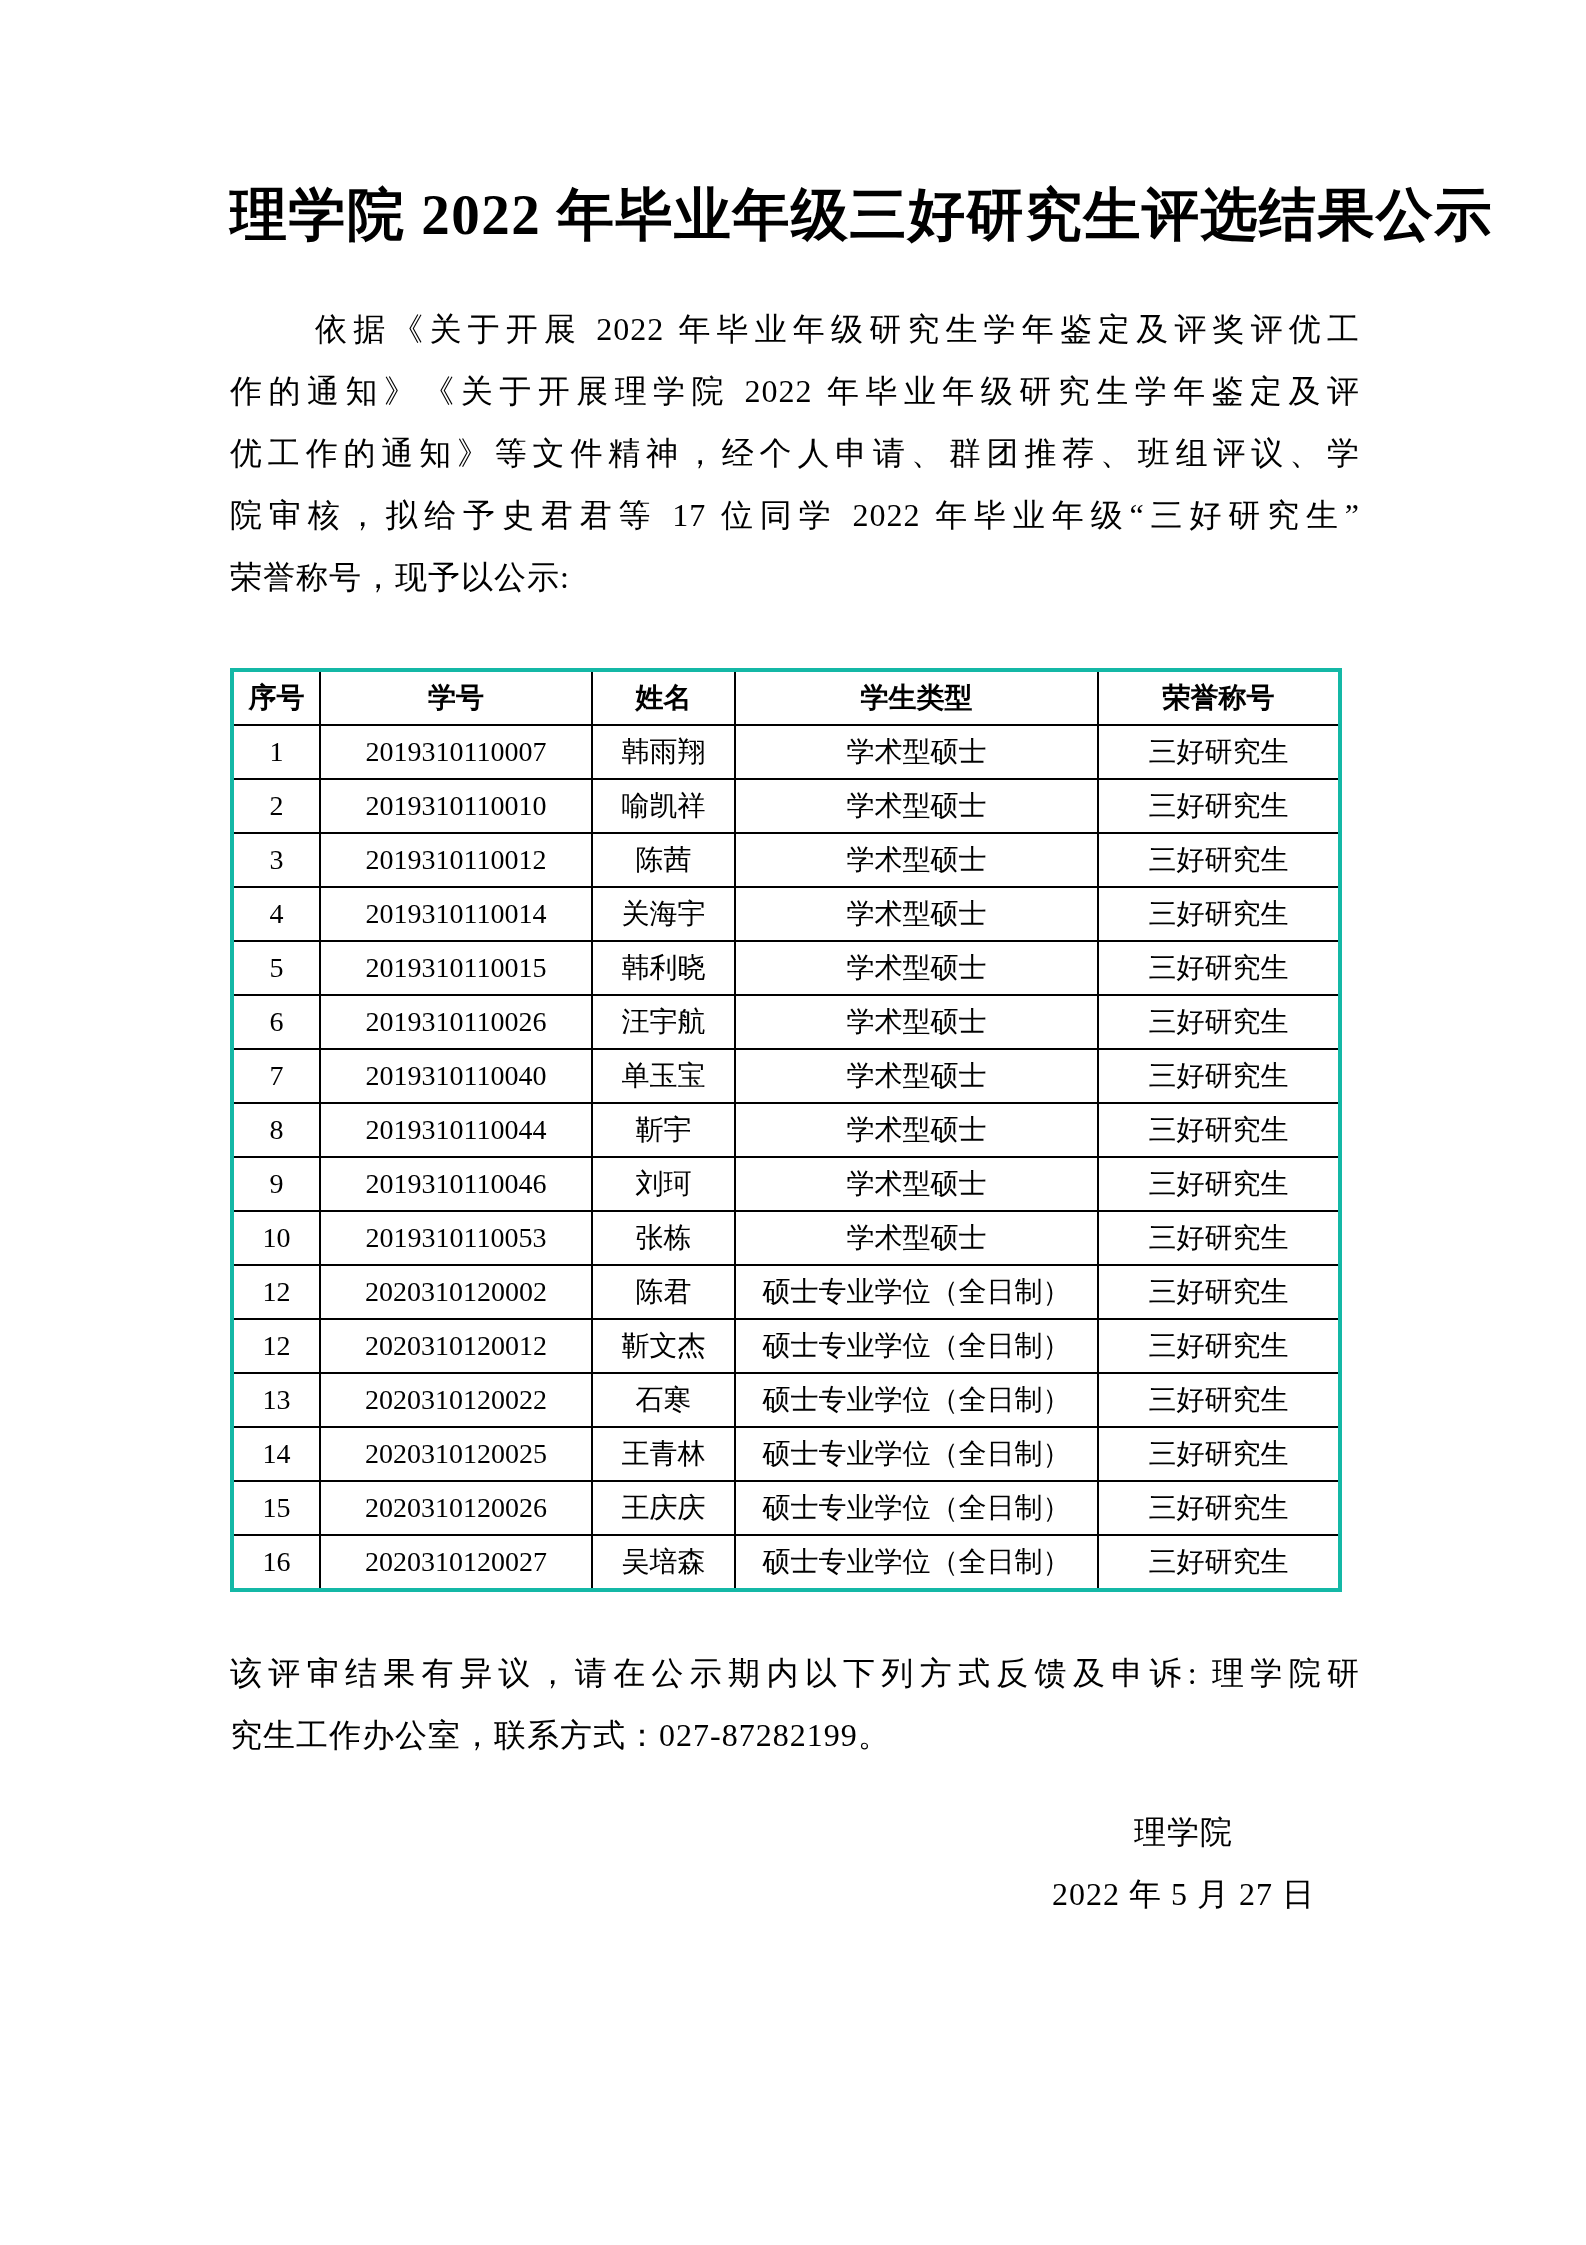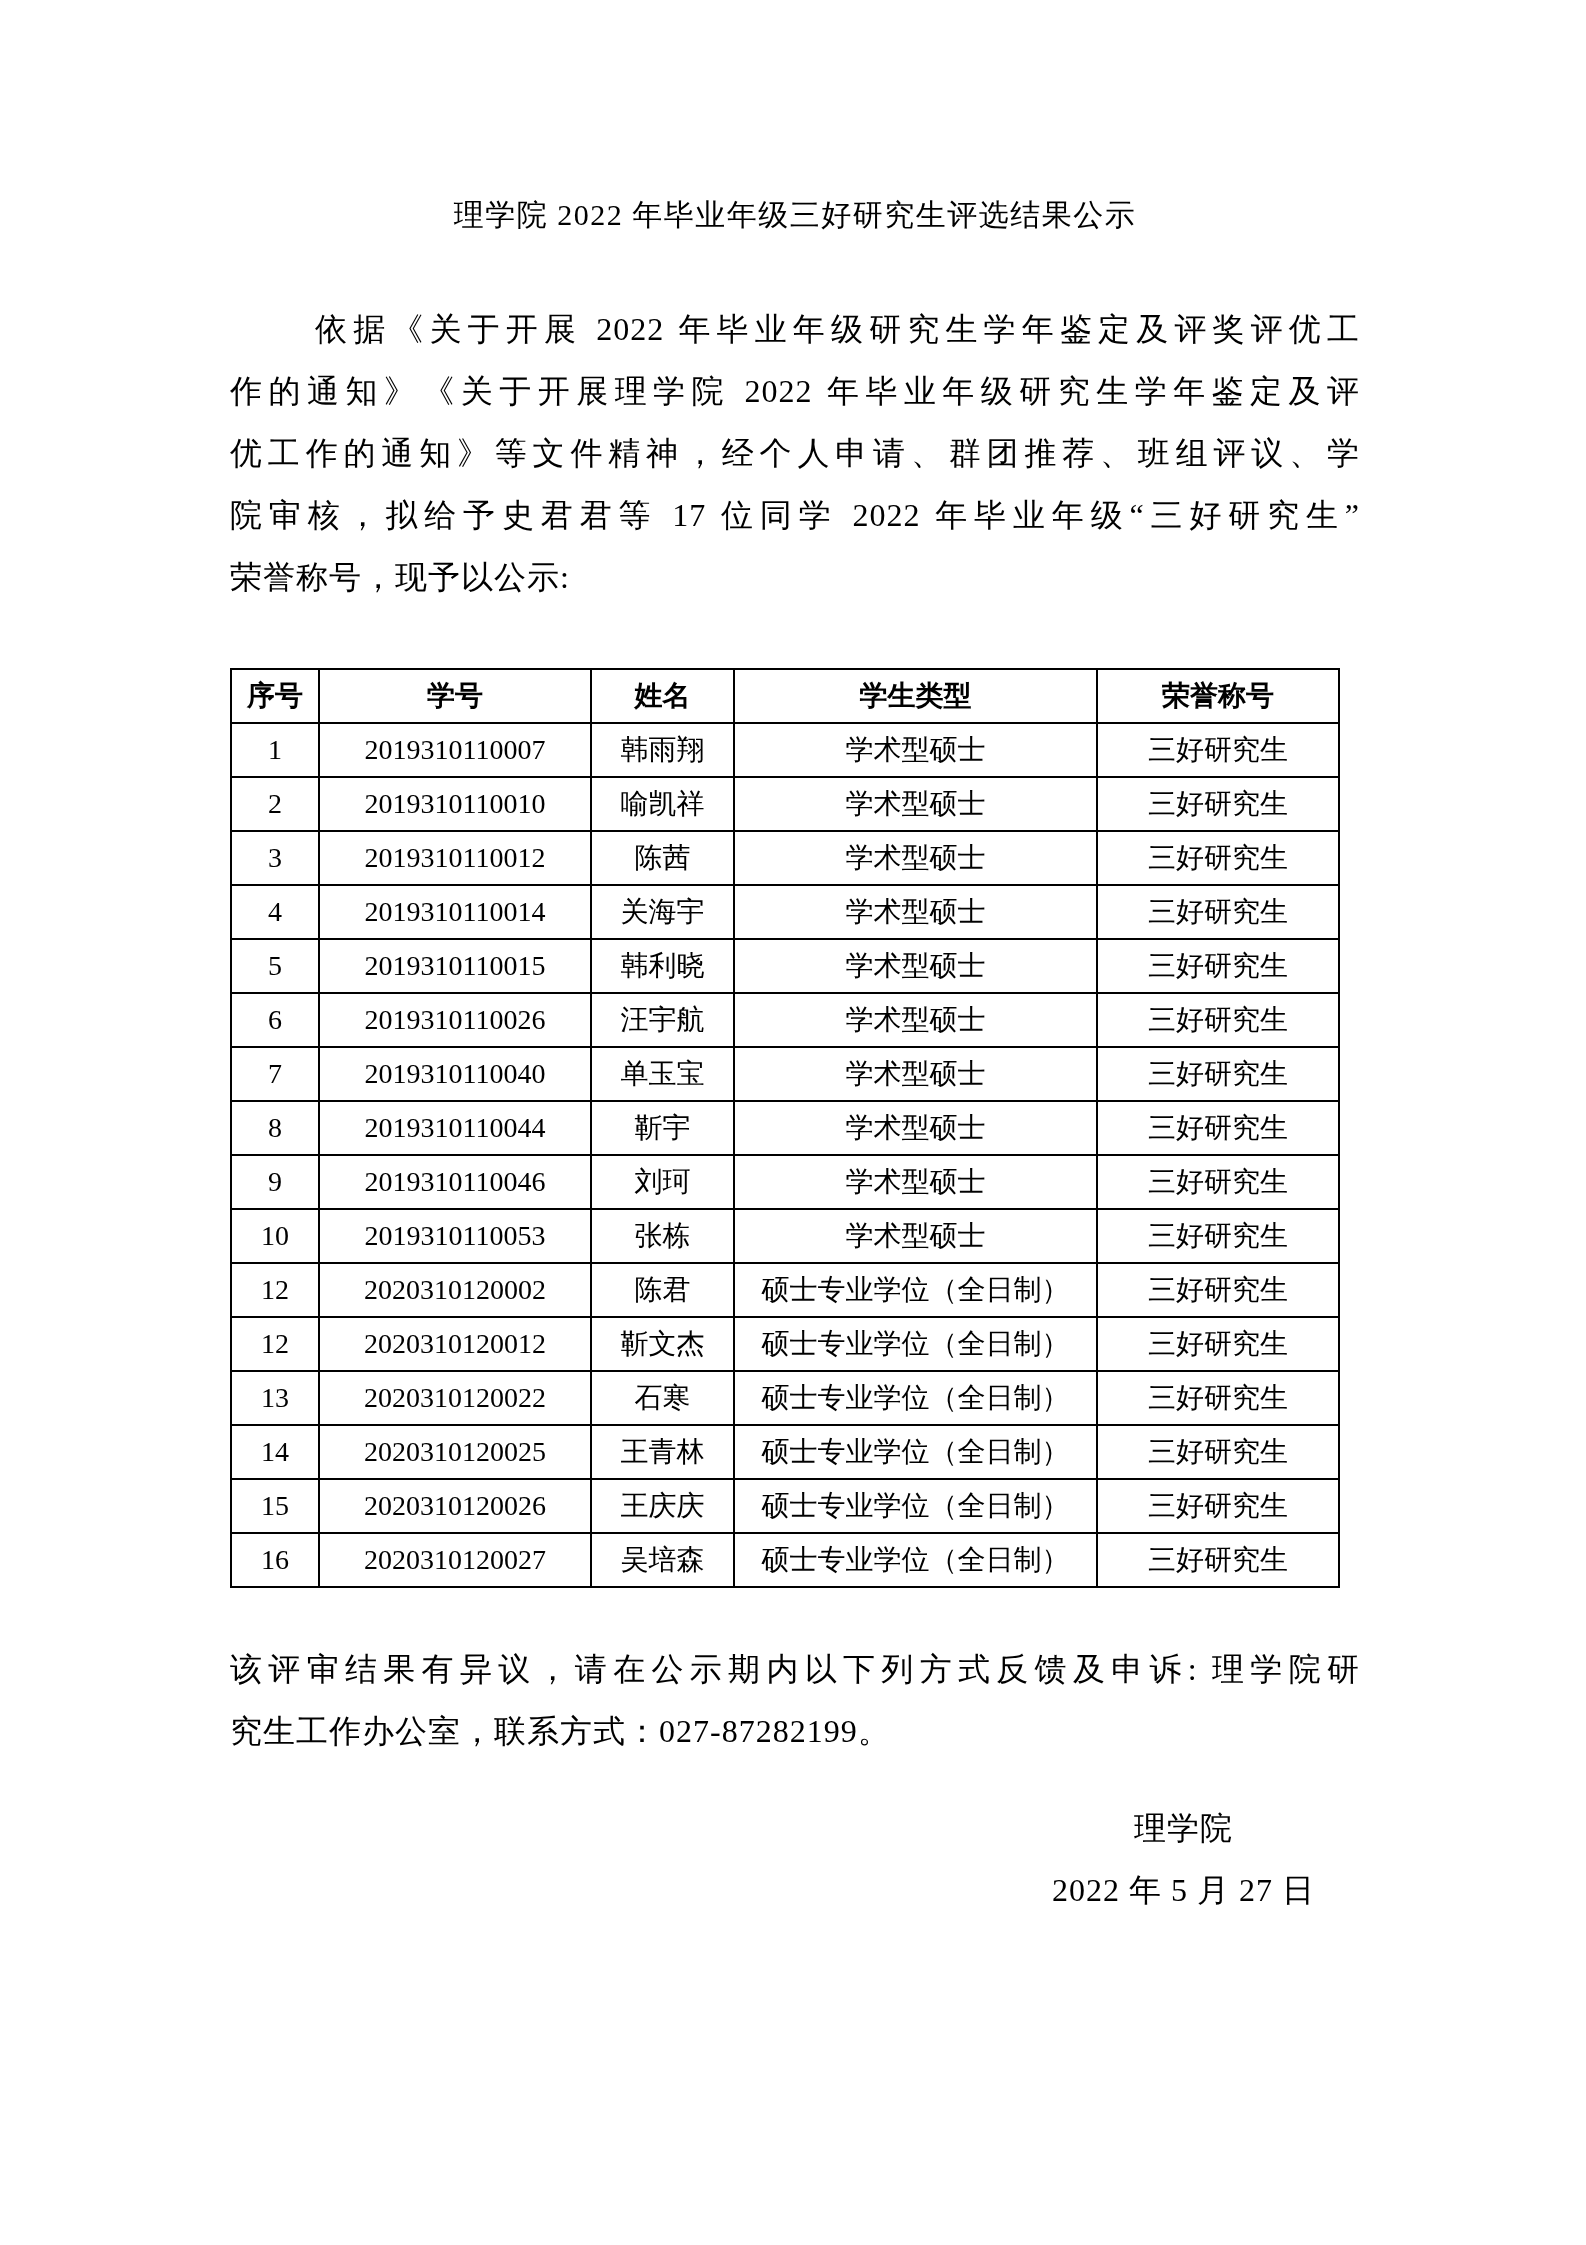--- a/index.html
+++ b/index.html
@@ -14,22 +14,22 @@
     margin: 0 auto;
     background: #ffffff;
     color: #000000;
     font-family: "Liberation Serif", "DejaVu Serif", serif;
     box-sizing: border-box;
     padding: 0 226px 0 230px;
     overflow: hidden;
   }
   .doc-title {
     margin: 190px 0 0 0;
-    font-size: 30px;
-    font-weight: 400;
+    font-size: 57px;
+    font-weight: 700;
     line-height: 50px;
     letter-spacing: 1.5px;
     text-align: center;
     white-space: nowrap;
   }
   .para {
     font-size: 32px;
     line-height: 62px;
     letter-spacing: 1px;
   }
@@ -39,21 +39,21 @@
     text-align: justify;
     text-align-last: justify;
   }
   .para-line.first { text-indent: 85px; }
   .para-line.last  { text-align-last: left; }
   table.results {
     margin-top: 60px;
     border-collapse: collapse;
     table-layout: fixed;
     width: 1108px;
-    border: 2px solid #14b8a6;
+    border: 4px solid #14b8a6;
     font-size: 28px;
   }
   table.results th,
   table.results td {
     border: 2px solid #000000;
     height: 52px;
     padding: 0 2px;
     text-align: center;
     vertical-align: middle;
     overflow: hidden;

